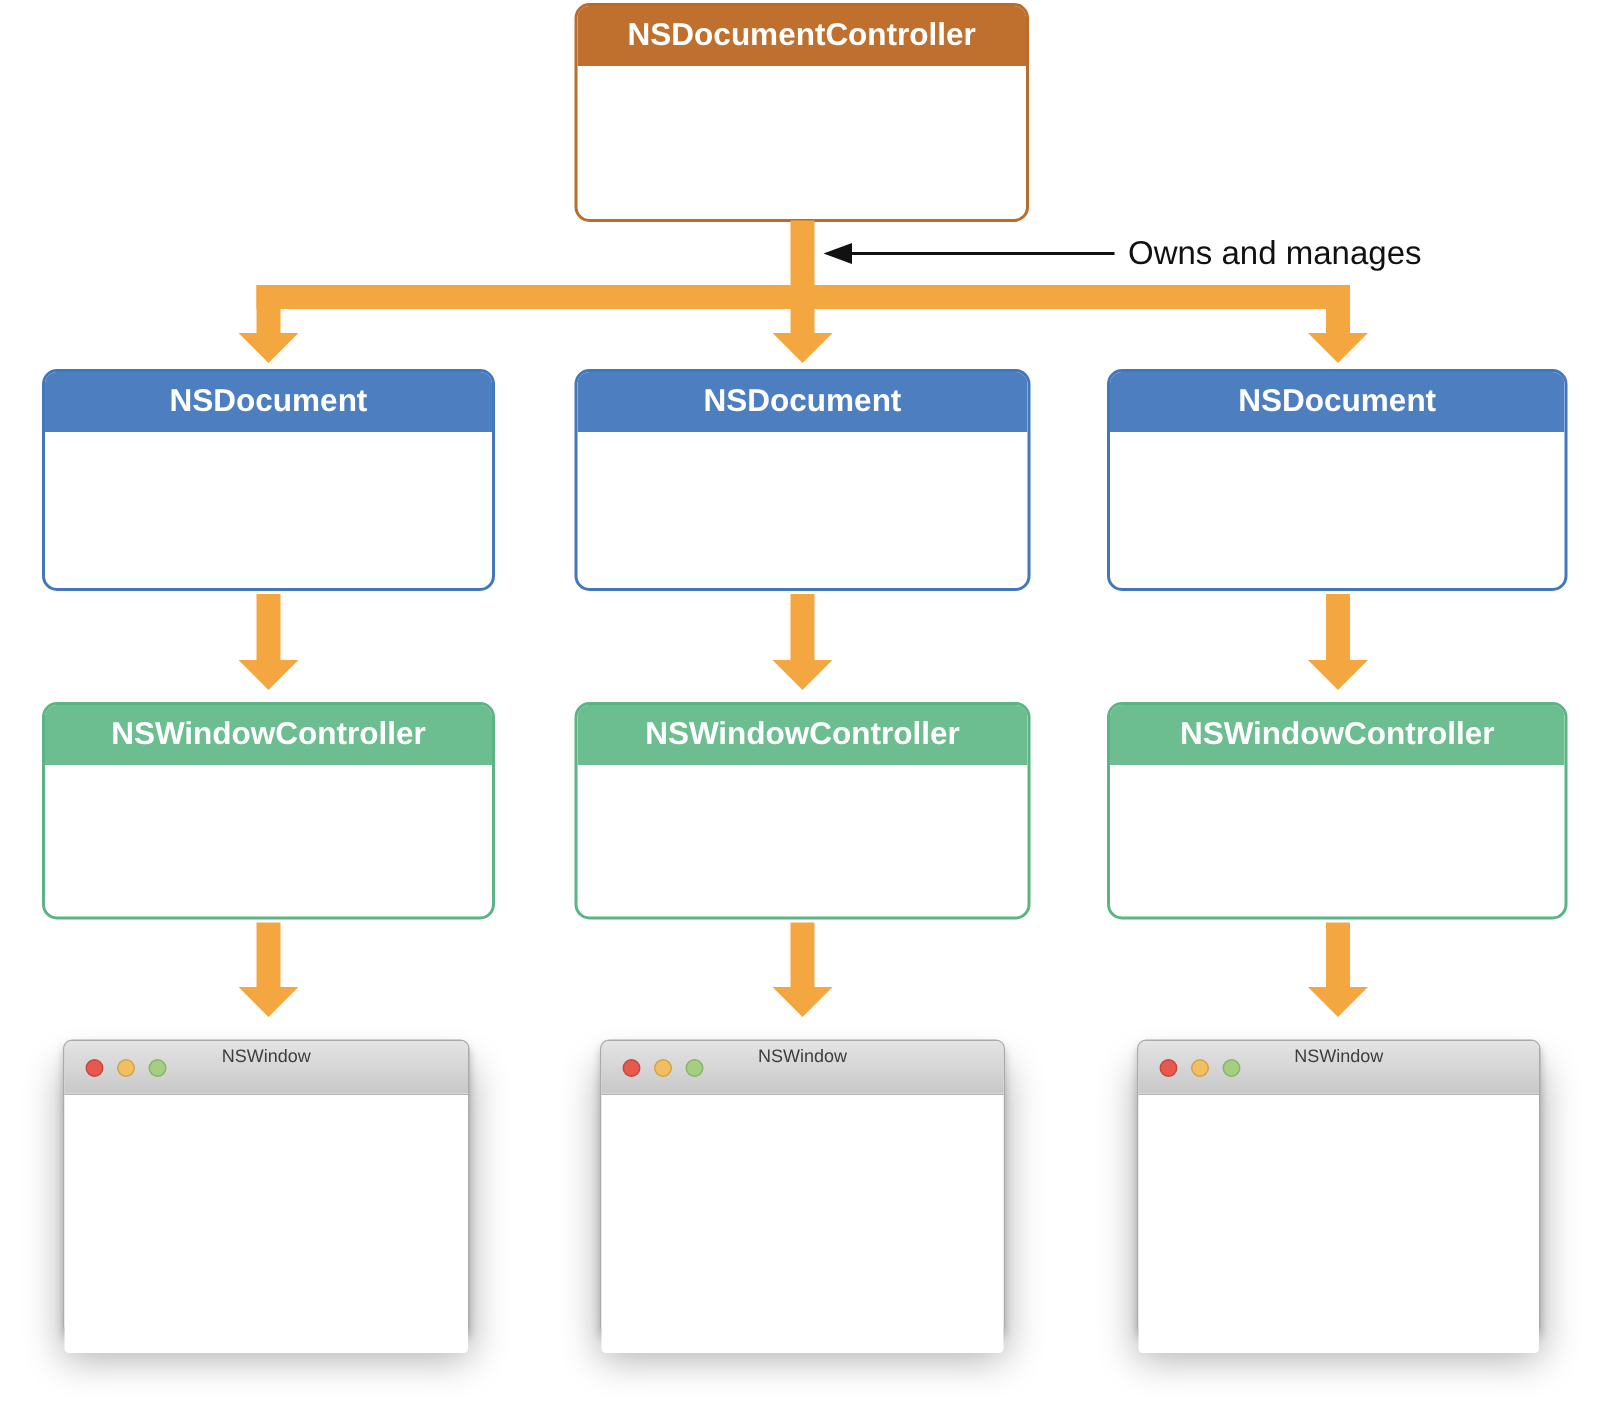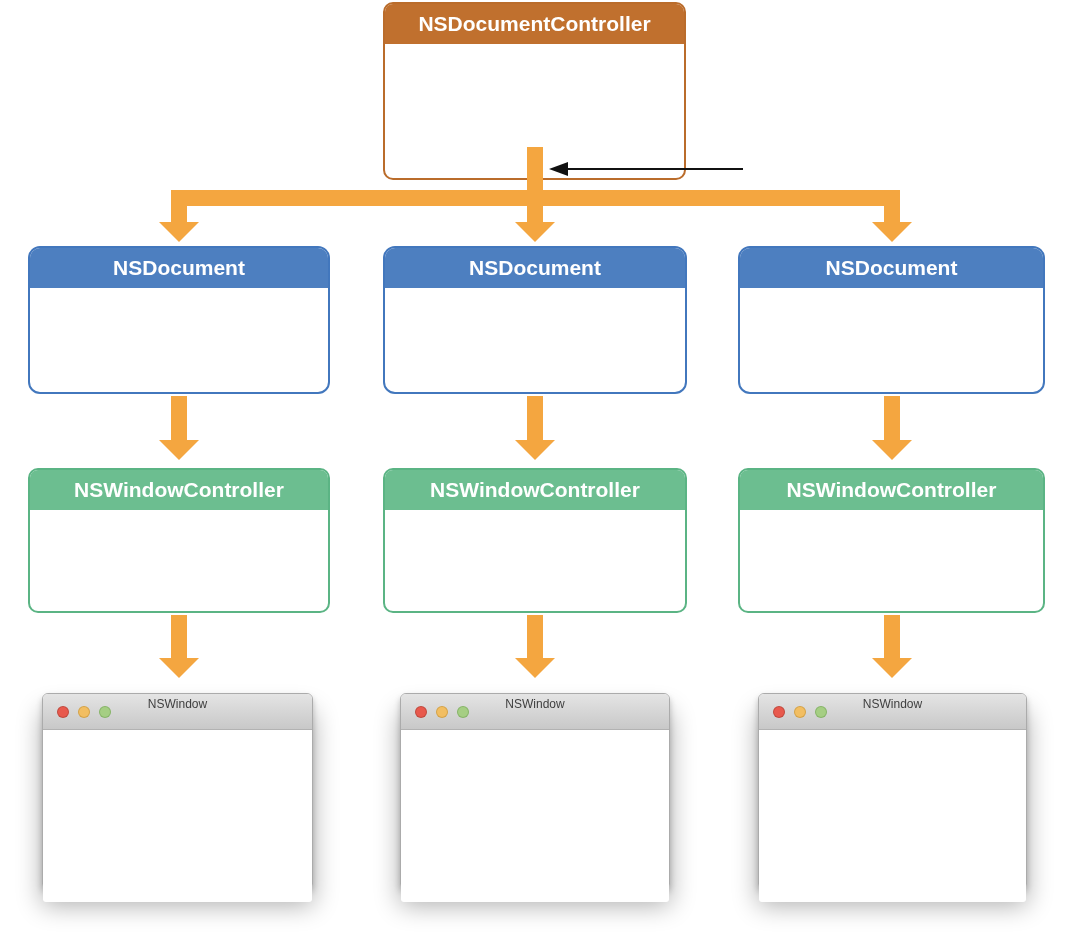--- a/index.html
+++ b/index.html
@@ -20,21 +20,21 @@
   .class-box{
     position:absolute; background:#ffffff; border-radius:10px;
     border:2px solid; overflow:hidden; box-sizing:border-box;
   }
   .class-box .hdr{
     height:40px; line-height:40px; text-align:center;
     color:#ffffff; font-weight:bold; font-size:21px; letter-spacing:0;
   }
   .box-root{border-color:var(--root-border);}
   .box-root .hdr{background:var(--root-header);}
-  .box-doc{border-color:var(--doc-border);border-radius:12px;}
+  .box-doc{border-color:var(--doc-border);}
   .box-doc .hdr{background:var(--doc-header);}
   .box-wc{border-color:var(--wc-border);}
   .box-wc .hdr{background:var(--wc-header);}
   
   .seg{position:absolute; background:var(--arrow);}
   .tri-down{
     position:absolute; width:0; height:0;
     border-left:20px solid transparent; border-right:20px solid transparent;
     border-top:20px solid var(--arrow);
   }
@@ -77,36 +77,37 @@
     position:absolute; left:0; right:0; top:0; height:20px; line-height:20px;
     text-align:center; font-size:12px; color:#3E3E3E; pointer-events:none;
   }
   .win-body{height:172px; background:#ffffff; border-radius:0 0 3px 3px;}
 </style>
 </head>
 <body>
 
 <div class="canvas">
 
-  <div class="class-box box-root" style="left:383px;top:2px;width:303px;height:178px;">
+  <div class="class-box box-root" style="left:383px;top:2px;width:303px;height:146px;">
     <div class="hdr">
       <span>NSDocumentController</span>
     </div>
   </div>
 
   <div class="seg" style="left:527px;top:147px;width:16px;height:75px;"></div>
   <div class="seg" style="left:171px;top:190px;width:729px;height:16px;"></div>
   <div class="seg" style="left:171px;top:190px;width:16px;height:32px;"></div>
   <div class="seg" style="left:884px;top:190px;width:16px;height:32px;"></div>
   <div class="tri-down" style="left:159px;top:222px;"></div>
   <div class="tri-down" style="left:515px;top:222px;"></div>
   <div class="tri-down" style="left:872px;top:222px;"></div>
 
   <div class="annot-head" style="left:549px;top:162px;"></div>
   <div class="annot-line" style="left:566px;top:168px;width:177px;"></div>
+  <div class="annot-label" style="left:752px;top:156px;">Owns and manages</div>
 
   <div class="class-box box-doc" style="left:28px;top:246px;width:302px;height:148px;">
     <div class="hdr">
       <span>NSDocument</span>
     </div>
   </div>
   <div class="class-box box-doc" style="left:383px;top:246px;width:304px;height:148px;">
     <div class="hdr">
       <span>NSDocument</span>
     </div>

